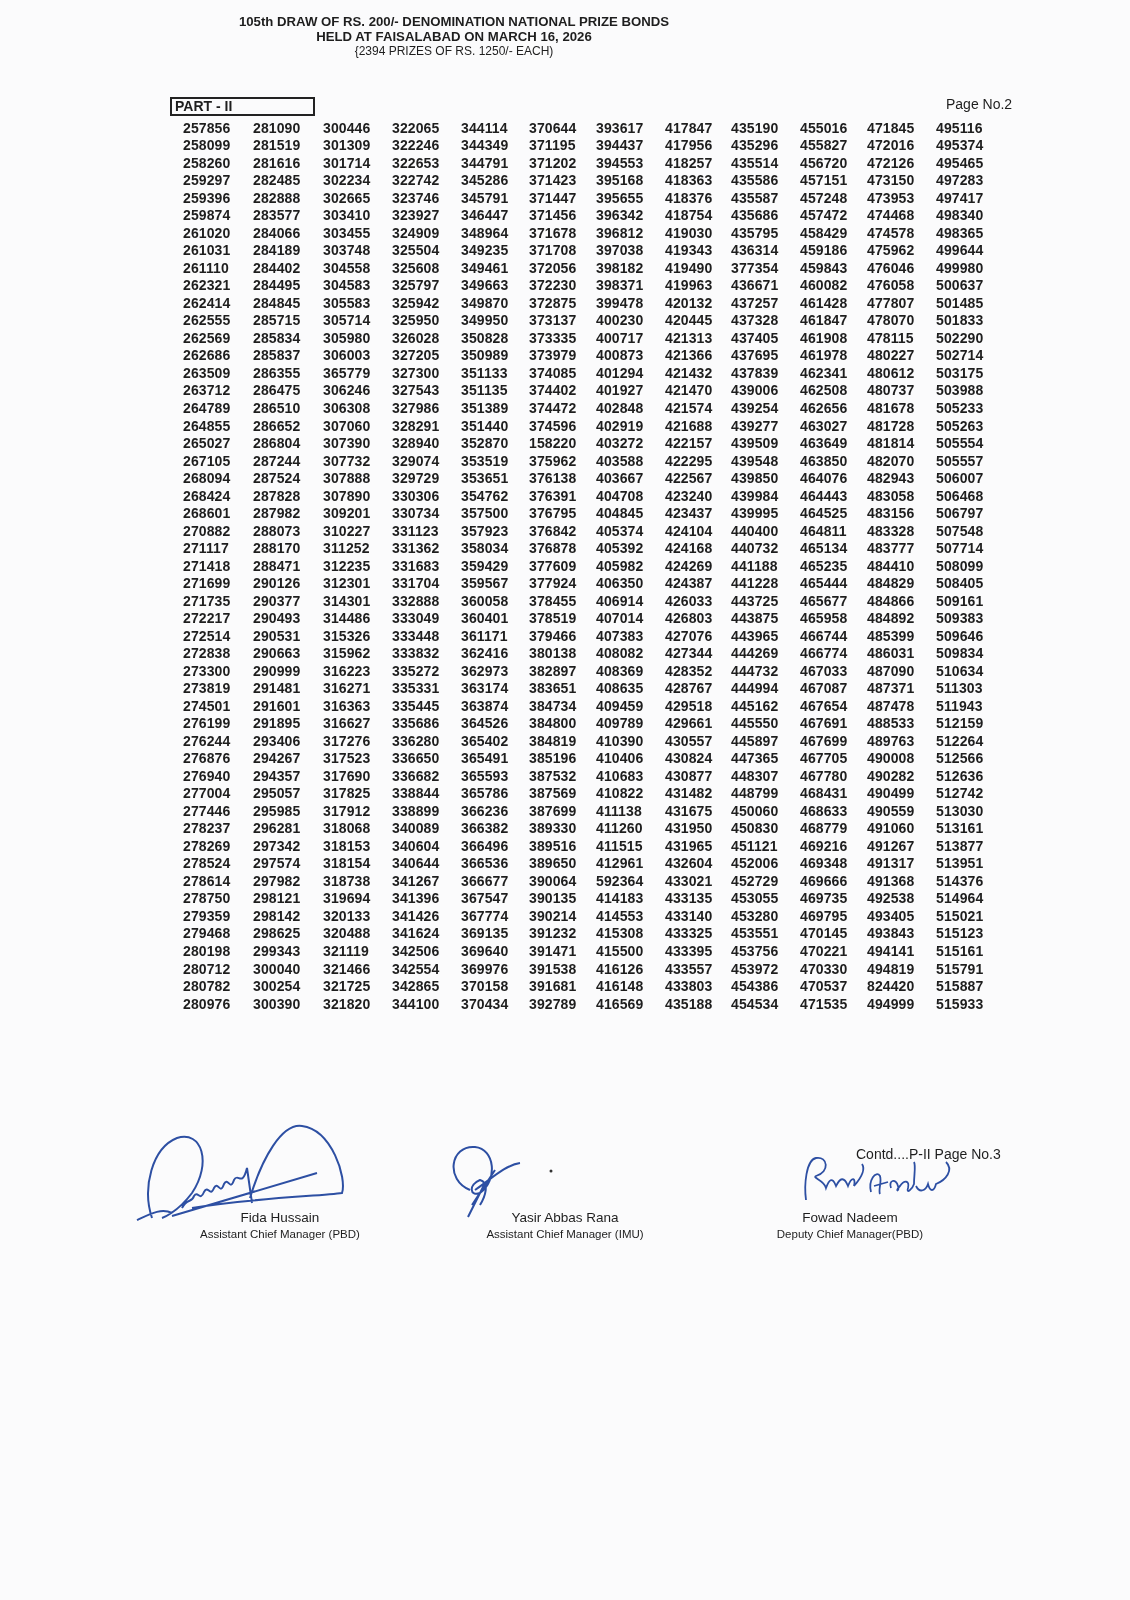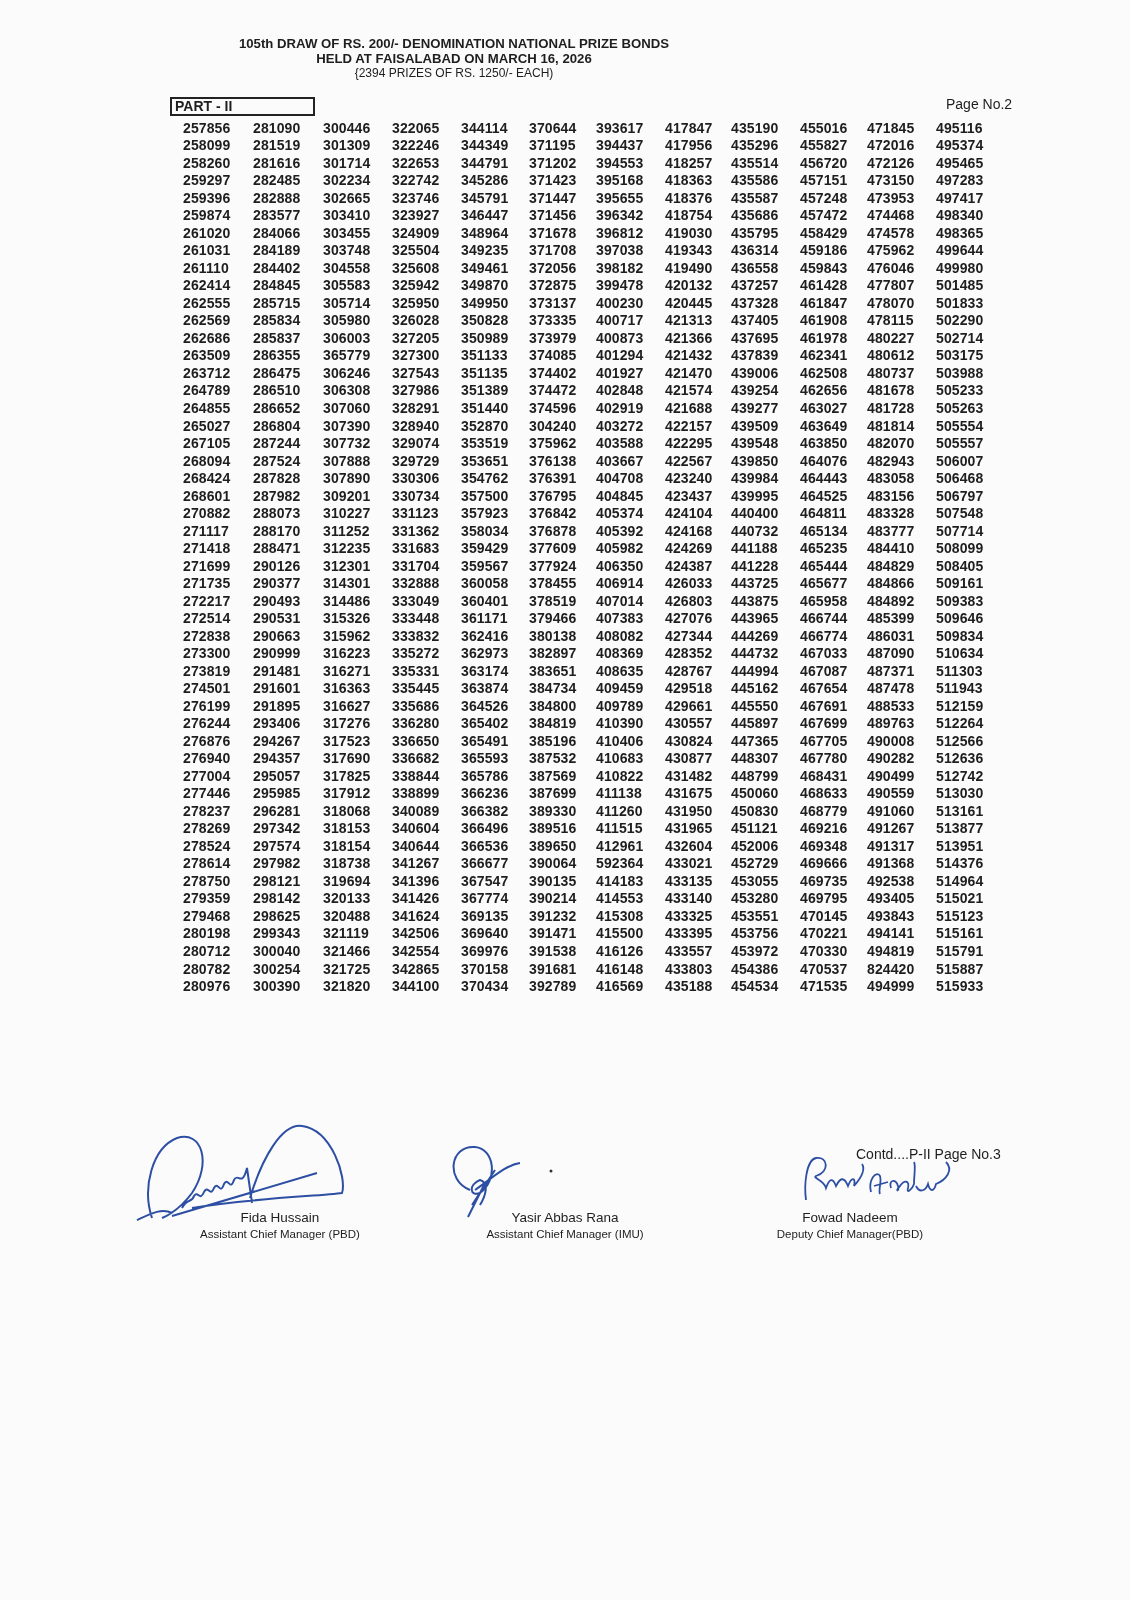--- a/index.html
+++ b/index.html
@@ -1,20 +1,20 @@
 <!DOCTYPE html>
 <html><head>
 <meta charset="utf-8">
 <style>
   html, body { margin: 0; padding: 0; }
   body {
     width: 1130px; height: 1600px; background: #fbfbfc; position: relative; overflow: hidden;
     font-family: "Liberation Sans", sans-serif; color: #1e1e1e;
   }
-  .header { position: absolute; top: 36px; left: 0; width: 908px; text-align: center; }
+  .header { position: absolute; top: 14px; left: 0; width: 908px; text-align: center; }
   .header .l1 { font-weight: bold; font-size: 13.2px; line-height: 15px; letter-spacing: 0px; }
   .header .l2 { font-weight: bold; font-size: 13.2px; line-height: 15px; }
   .header .l3 { font-size: 12px; line-height: 14px; }
   .part-box {
     position: absolute; left: 170px; top: 97px; width: 145px; height: 19px;
     border: 2px solid #222; box-sizing: border-box; font-weight: bold; font-size: 14px;
     line-height: 15px; padding-left: 3px;
   }
   .page-no { position: absolute; left: 946px; top: 96px; font-size: 14px; }
   .grid { position: absolute; left: 183px; top: 119px; }
@@ -153,24 +153,38 @@
     </div>
     <div class="row">
       <span class="cell" style="width: 70px;">261110</span>
       <span class="cell" style="width: 70px;">284402</span>
       <span class="cell" style="width: 69px;">304558</span>
       <span class="cell" style="width: 69px;">325608</span>
       <span class="cell" style="width: 68px;">349461</span>
       <span class="cell" style="width: 67px;">372056</span>
       <span class="cell" style="width: 69px;">398182</span>
       <span class="cell" style="width: 66px;">419490</span>
-      <span class="cell" style="width: 69px;">436558</span>
+      <span class="cell" style="width: 69px;">377354</span>
       <span class="cell" style="width: 67px;">459843</span>
       <span class="cell" style="width: 69px;">476046</span>
       <span class="cell" style="width: 70px;">499980</span>
+    </div>
+    <div class="row">
+      <span class="cell" style="width: 70px;">262321</span>
+      <span class="cell" style="width: 70px;">284495</span>
+      <span class="cell" style="width: 69px;">304583</span>
+      <span class="cell" style="width: 69px;">325797</span>
+      <span class="cell" style="width: 68px;">349663</span>
+      <span class="cell" style="width: 67px;">372230</span>
+      <span class="cell" style="width: 69px;">398371</span>
+      <span class="cell" style="width: 66px;">419963</span>
+      <span class="cell" style="width: 69px;">436671</span>
+      <span class="cell" style="width: 67px;">460082</span>
+      <span class="cell" style="width: 69px;">476058</span>
+      <span class="cell" style="width: 70px;">500637</span>
     </div>
     <div class="row">
       <span class="cell" style="width: 70px;">262414</span>
       <span class="cell" style="width: 70px;">284845</span>
       <span class="cell" style="width: 69px;">305583</span>
       <span class="cell" style="width: 69px;">325942</span>
       <span class="cell" style="width: 68px;">349870</span>
       <span class="cell" style="width: 67px;">372875</span>
       <span class="cell" style="width: 69px;">399478</span>
       <span class="cell" style="width: 66px;">420132</span>
@@ -276,21 +290,21 @@
       <span class="cell" style="width: 67px;">463027</span>
       <span class="cell" style="width: 69px;">481728</span>
       <span class="cell" style="width: 70px;">505263</span>
     </div>
     <div class="row">
       <span class="cell" style="width: 70px;">265027</span>
       <span class="cell" style="width: 70px;">286804</span>
       <span class="cell" style="width: 69px;">307390</span>
       <span class="cell" style="width: 69px;">328940</span>
       <span class="cell" style="width: 68px;">352870</span>
-      <span class="cell" style="width: 67px;">304240</span>
+      <span class="cell" style="width: 67px;">158220</span>
       <span class="cell" style="width: 69px;">403272</span>
       <span class="cell" style="width: 66px;">422157</span>
       <span class="cell" style="width: 69px;">439509</span>
       <span class="cell" style="width: 67px;">463649</span>
       <span class="cell" style="width: 69px;">481814</span>
       <span class="cell" style="width: 70px;">505554</span>
     </div>
     <div class="row">
       <span class="cell" style="width: 70px;">267105</span>
       <span class="cell" style="width: 70px;">287244</span>

